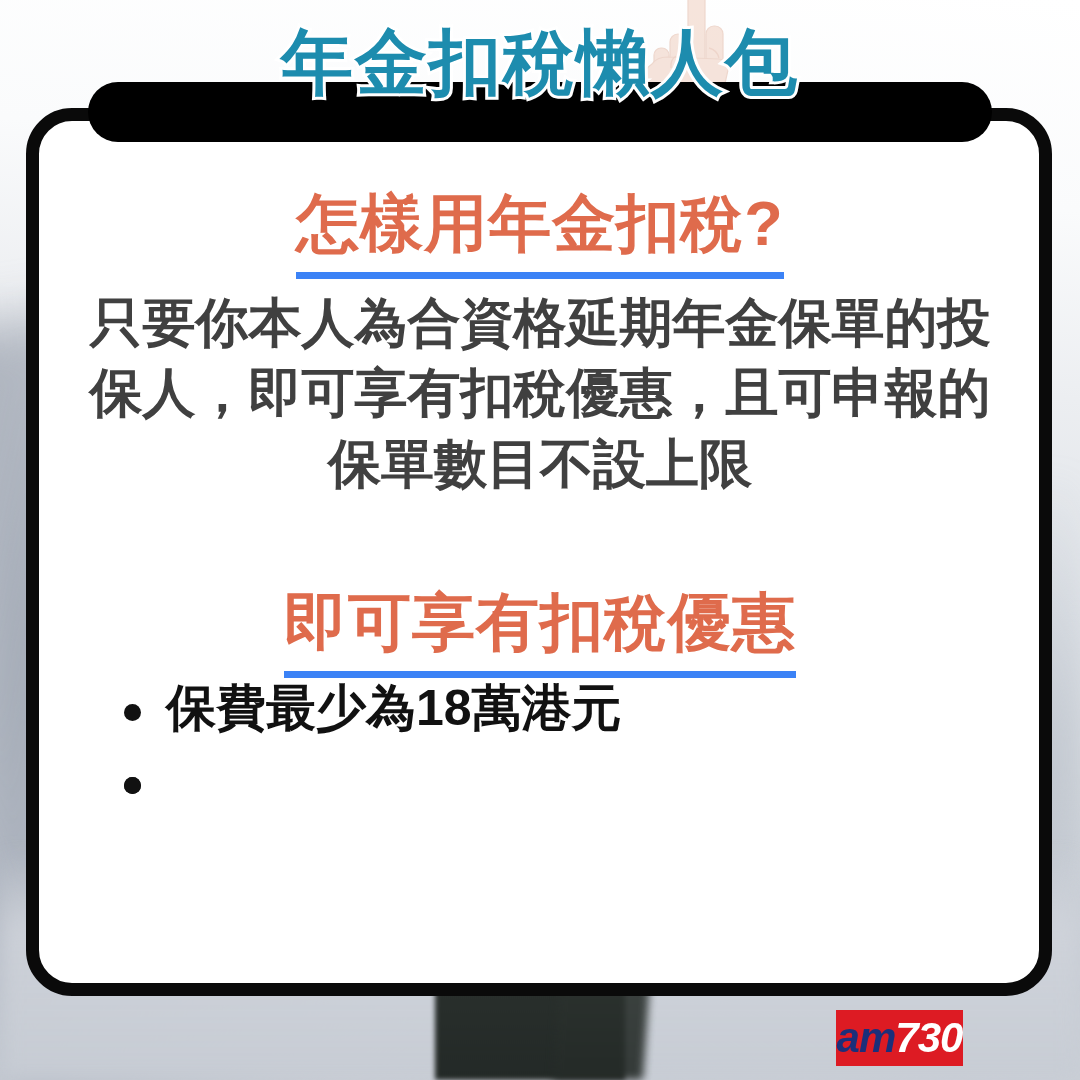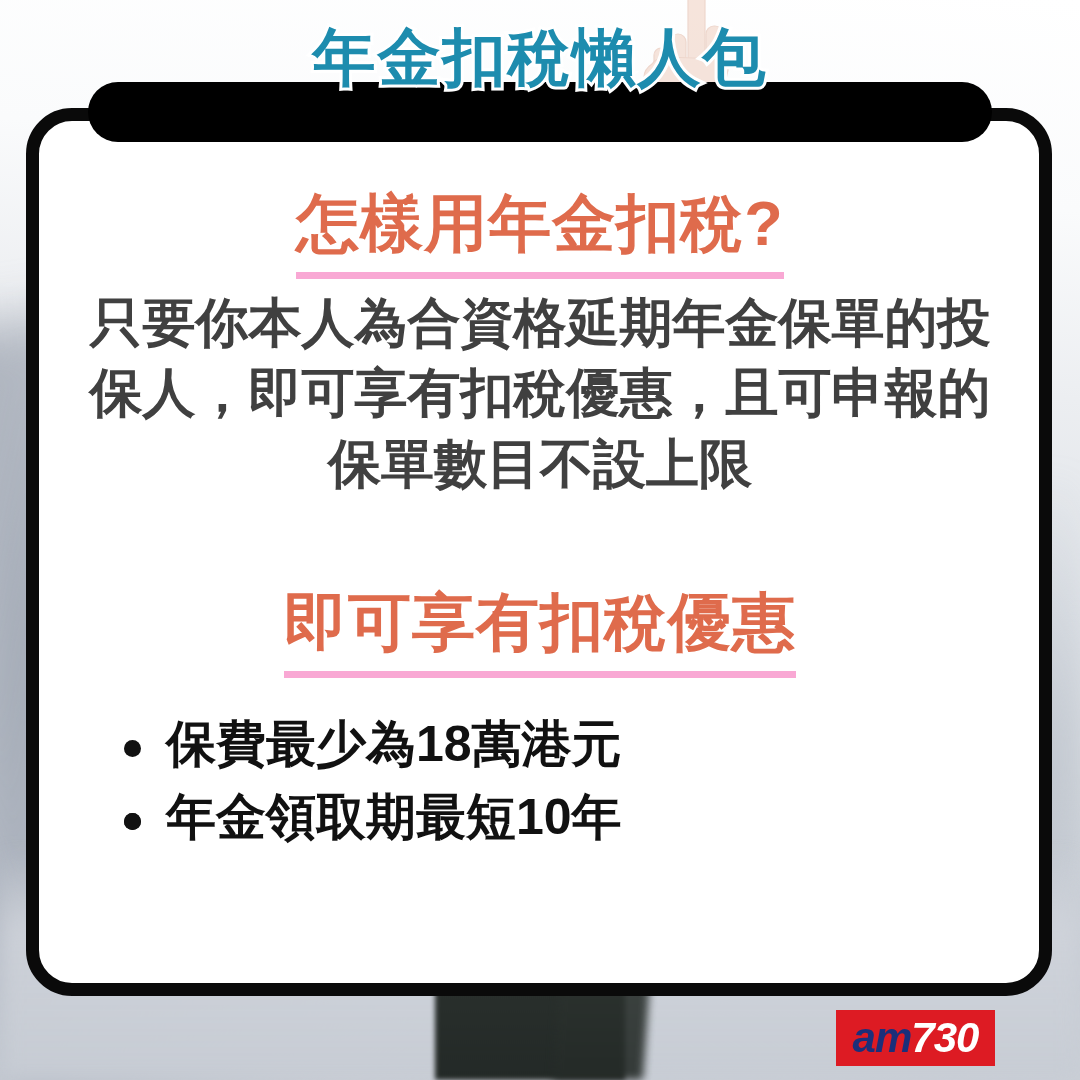--- a/index.html
+++ b/index.html
@@ -114,21 +114,21 @@
     border-radius: 32px;
   }
 
   
   .headline {
     position: absolute;
     left: 0;
     right: 0;
     top: 26px;
     text-align: center;
-    font-size: 63px;
+    font-size: 72px;
     line-height: 1;
     font-weight: bold;
     letter-spacing: 2px;
     color: #1d8cae;
     -webkit-text-stroke: 6px #ffffff;
     paint-order: stroke fill;
     white-space: nowrap;
   }
 
   
@@ -146,21 +146,21 @@
     right: 0;
     text-align: center;
     font-size: 63px;
     font-weight: bold;
     color: #df6b4c;
     letter-spacing: 1px;
     white-space: nowrap;
   }
   .section-title .u {
     display: inline-block;
-    border-bottom: 7px solid #f9a8d4;
+    border-bottom: 7px solid #3b82f6;
     padding-bottom: 5px;
   }
   #title-how { top: 181px; }
   #title-cond { top: 580px; }
 
   .paragraph {
     position: absolute;
     left: 76px;
     right: 76px;
     top: 288px;
@@ -168,21 +168,21 @@
     font-size: 53px;
     line-height: 1.33;
     font-weight: bold;
     color: #404040;
     letter-spacing: 0px;
   }
 
   .bullets {
     position: absolute;
     left: 118px;
-    top: 716px;
+    top: 680px;
     margin: 0;
     padding: 0;
     list-style: none;
   }
   .bullets li {
     position: relative;
     padding-left: 48px;
     margin-bottom: 17px;
     font-size: 50px;
     line-height: 1.12;
@@ -198,21 +198,21 @@
     height: 17px;
     background: #111111;
     border-radius: 50%;
   }
 
   
   .logo {
     position: absolute;
     left: 836px;
     top: 1010px;
-    width: 159px;
+    width: 127px;
     height: 56px;
     background: #dd1b23;
     display: flex;
     align-items: center;
     justify-content: center;
     overflow: hidden;
   }
   .logo-text {
     font-size: 42px;
     font-weight: bold;
@@ -273,21 +273,20 @@
     <ul class="bullets">
       <li>
         <span class="dot"></span>
         <span>保費最少為18萬港元</span>
       </li>
       <li>
         <span class="dot"></span>
       </li>
       <li>
         <span class="dot"></span>
-        <span>年金領取期最短10年</span>
       </li>
     </ul>
 
   </div>
 
   <div class="logo">
     <span class="logo-text"><span class="logo-am">am</span><span class="logo-730">730</span></span>
   </div>
 
 </div>

